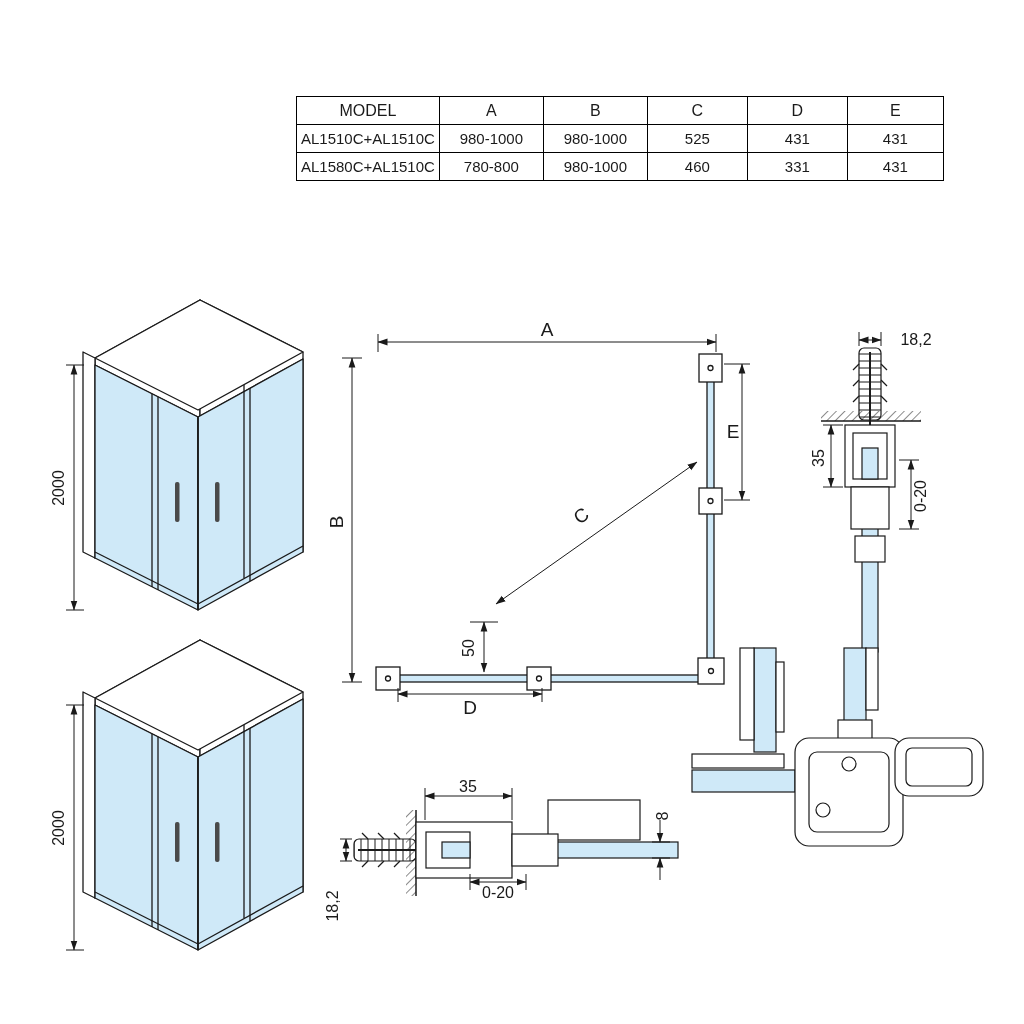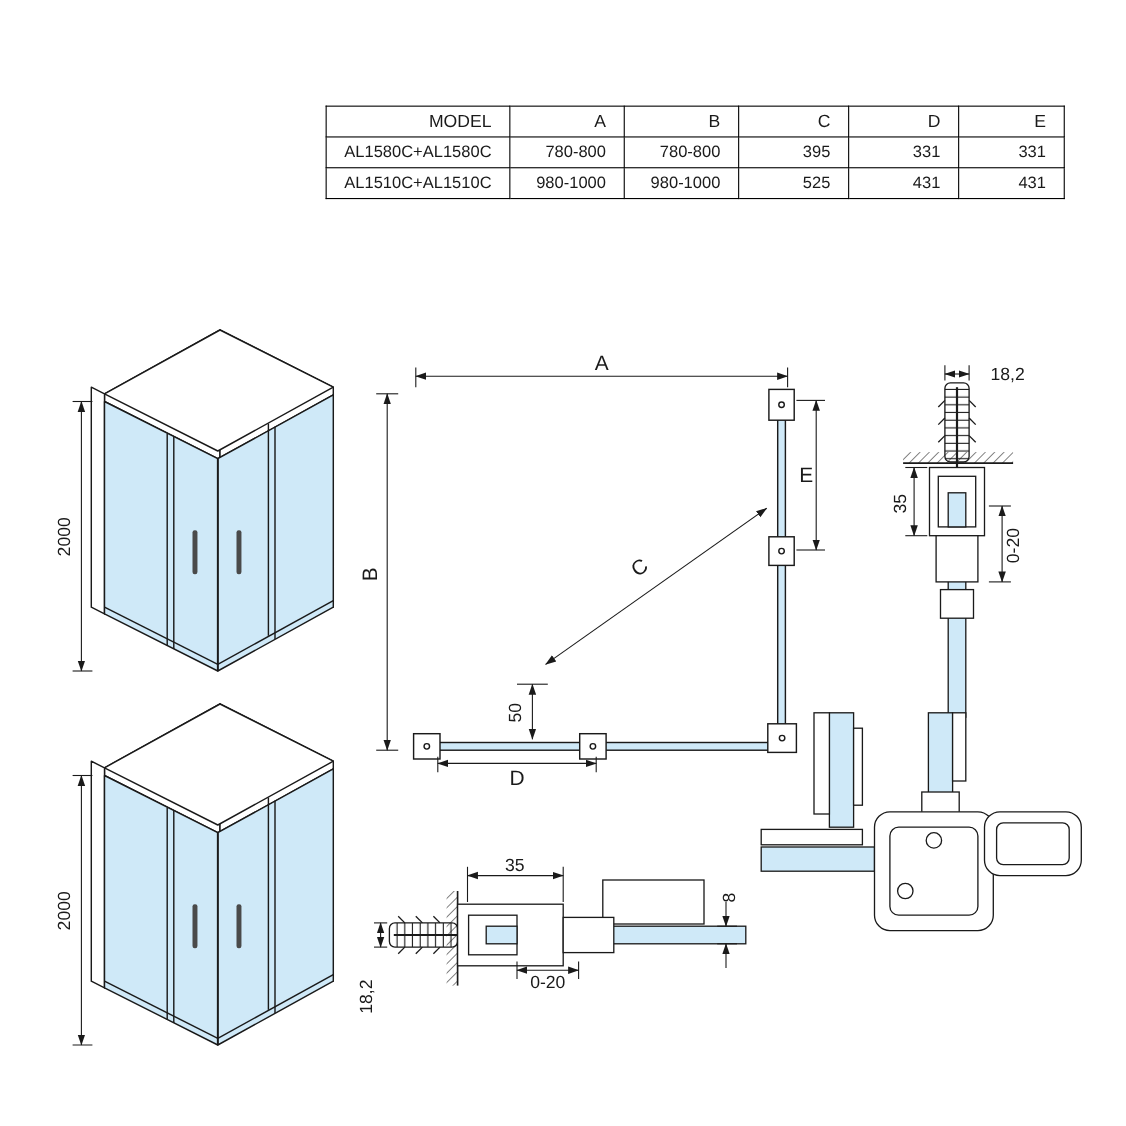--- a/index.html
+++ b/index.html
@@ -1,21 +1,21 @@
 <!DOCTYPE html>
 <html><head>
 <meta charset="utf-8">
 <style>
   html,body{margin:0;padding:0;background:#fff;}
   .page{position:relative;width:1024px;height:1024px;background:#ffffff;
         font-family:"Liberation Sans",sans-serif;color:#1a1a1a;overflow:hidden;}
   .spec-table{position:absolute;left:296px;top:96px;border-collapse:collapse;
               table-layout:fixed;font-family:"Liberation Sans",sans-serif;}
-  .spec-table th,.spec-table td{border:1px solid #000;height:27px;padding:0 16px;
-              text-align:right;vertical-align:middle;font-size:15px;font-weight:normal;
+  .spec-table th,.spec-table td{border:1px solid #000;height:27px;padding:0 4px;
+              text-align:center;vertical-align:middle;font-size:15px;font-weight:normal;
               white-space:nowrap;overflow:hidden;}
   .spec-table th{font-size:16px;}
   .drawing{position:absolute;left:0;top:0;}
   svg text{font-family:"Liberation Sans",sans-serif;fill:#1a1a1a;stroke:none;}
   .dim-label{font-size:16px;}
   .dim-letter{font-size:19px;}
 </style>
 </head>
 <body>
 
@@ -35,33 +35,33 @@
         <th>MODEL</th>
         <th>A</th>
         <th>B</th>
         <th>C</th>
         <th>D</th>
         <th>E</th>
       </tr>
     </thead>
     <tbody>
       <tr>
-        <td>AL1580C+AL1580C</td>
-        <td>780-800</td>
-        <td>780-800</td>
-        <td>395</td>
-        <td>331</td>
-        <td>331</td>
-      </tr>
-      <tr>
         <td>AL1510C+AL1510C</td>
         <td>980-1000</td>
         <td>980-1000</td>
         <td>525</td>
         <td>431</td>
+        <td>431</td>
+      </tr>
+      <tr>
+        <td>AL1580C+AL1510C</td>
+        <td>780-800</td>
+        <td>980-1000</td>
+        <td>460</td>
+        <td>331</td>
         <td>431</td>
       </tr>
     </tbody>
   </table>
 
   <svg class="drawing" width="1024" height="1024" viewBox="0 0 1024 1024">
     <defs>
       <marker id="arr" viewBox="0 0 10 10" refX="9.5" refY="5" markerWidth="10" markerHeight="10" orient="auto-start-reverse">
         <path d="M0,1.6 L10,5 L0,8.4 z" fill="#1a1a1a"></path>
       </marker>

